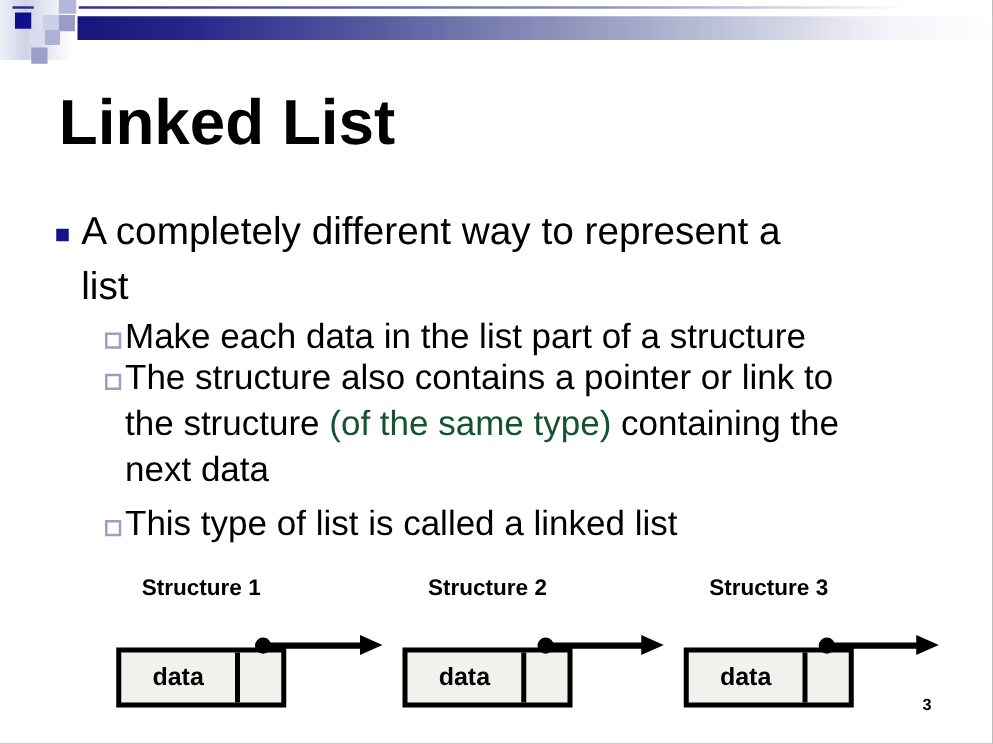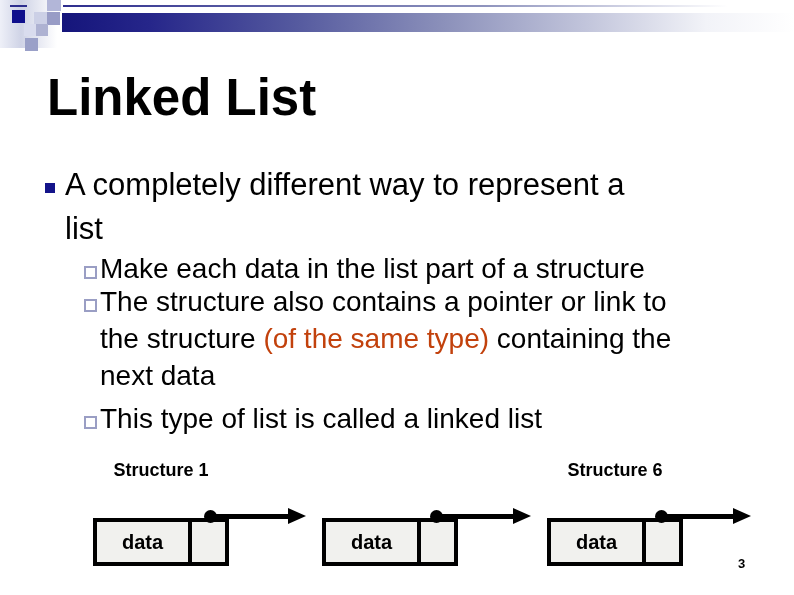--- a/index.html
+++ b/index.html
@@ -30,21 +30,21 @@
   .para{position:absolute;}
   .para .line{white-space:nowrap;}
   .lvl1{left:65px;font-size:31px;line-height:44px;}
   .lvl2{left:100px;font-size:28px;line-height:37px;}
   .p1{top:145px;margin-top:18px;}
   .p2{top:250px;}
   .p3{top:283px;}
   .p4{top:400px;}
   .b1{position:absolute;left:-20px;top:20px;width:10px;height:10px;background:#14148a;}
   .b2{position:absolute;left:-16px;top:16px;width:9px;height:9px;border:2px solid #9a9ec4;background:#fff;}
-  .red{color:#c2410c;}
+  .red{color:#14532d;}
   
   .struct-label{position:absolute;top:460px;height:20px;font-size:18px;font-weight:bold;
     text-align:center;line-height:20px;}
   .lb1{left:93px;width:136px;}
   .lb2{left:322px;width:136px;}
   .lb3{left:547px;width:136px;}
   .nodebox{position:absolute;top:518px;width:136px;height:48px;border:4px solid #000;
     background:#f1f1ee;box-sizing:border-box;display:flex;}
   .nb1{left:93px;} .nb2{left:322px;} .nb3{left:547px;}
   .cell-data{flex:1;display:flex;align-items:center;justify-content:center;
@@ -96,21 +96,22 @@
     <div class="line"><span>the structure </span><span class="red">(of the same type)</span><span> containing the</span></div>
     <div class="line">next data</div>
   </div>
 
   <div class="para lvl2 p4">
     <span class="b2"></span>
     <div class="line">This type of list is called a linked list</div>
   </div>
 
   <div class="struct-label lb1">Structure 1</div>
-  <div class="struct-label lb3">Structure 6</div>
+  <div class="struct-label lb2">Structure 2</div>
+  <div class="struct-label lb3">Structure 3</div>
 
   <div class="nodebox nb1">
     <div class="cell-data">data</div>
     <div class="cell-ptr"></div>
   </div>
   <div class="nodebox nb2">
     <div class="cell-data">data</div>
     <div class="cell-ptr"></div>
   </div>
   <div class="nodebox nb3">

